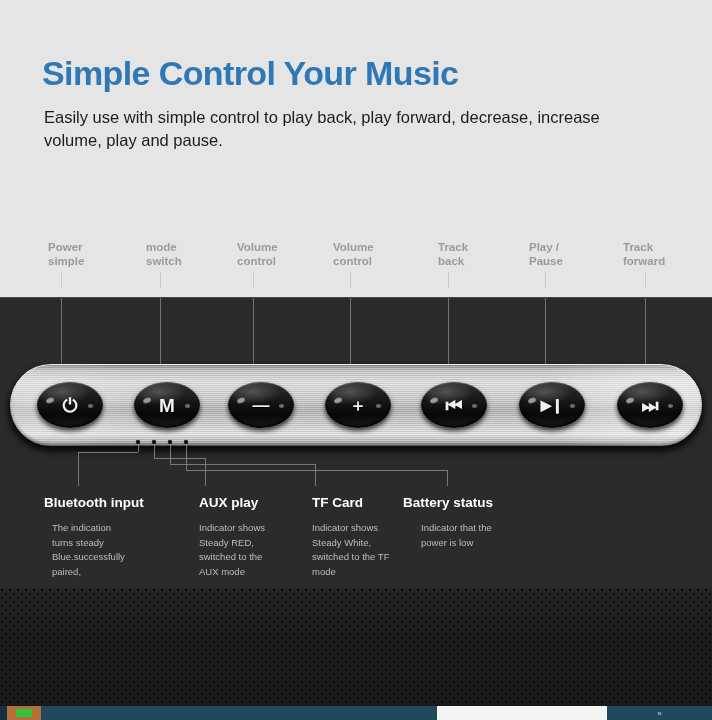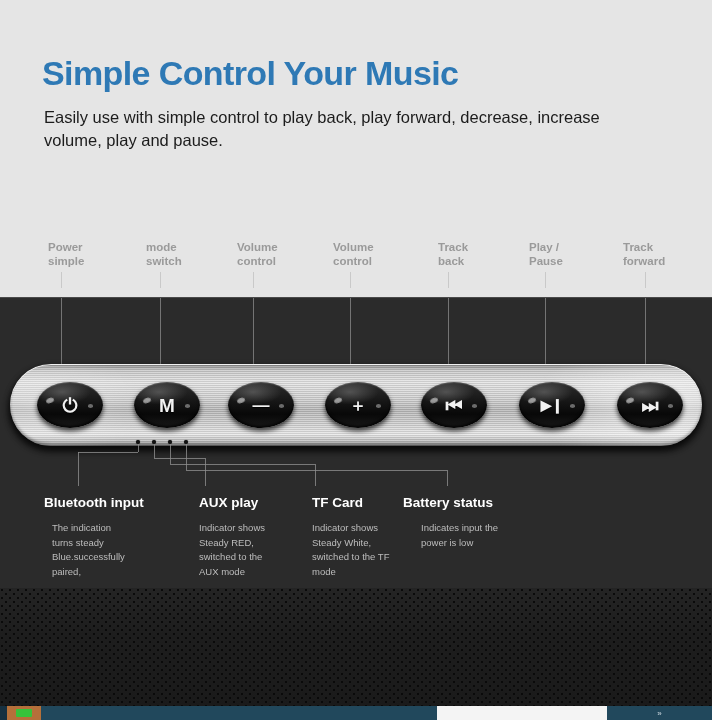--- a/index.html
+++ b/index.html
@@ -277,21 +277,21 @@
     <div class="legend-body" style="left: 199px; top: 521px;">Indicator shows
 Steady RED,
 switched to the
 AUX mode</div>
     <div class="legend-head" style="left: 312px; top: 495px;">TF Card</div>
     <div class="legend-body" style="left: 312px; top: 521px;">Indicator shows
 Steady White,
 switched to the TF
 mode</div>
     <div class="legend-head" style="left: 403px; top: 495px;">Battery status</div>
-    <div class="legend-body" style="left: 421px; top: 521px;">Indicates input the
+    <div class="legend-body" style="left: 421px; top: 521px;">Indicator that the
 power is low</div>
   </div>
 
 <div class="taskbar">
   <div class="tb-start"></div>
   <div class="tb-app">
     <div class="tb-glyph"></div>
   </div>
   <div class="tb-mid"></div>
   <div class="tb-white"></div>

